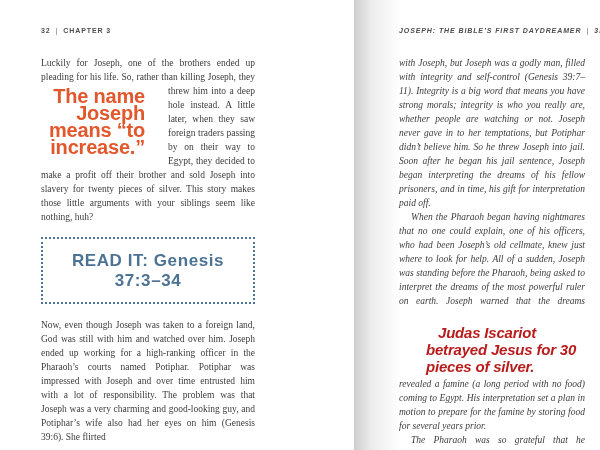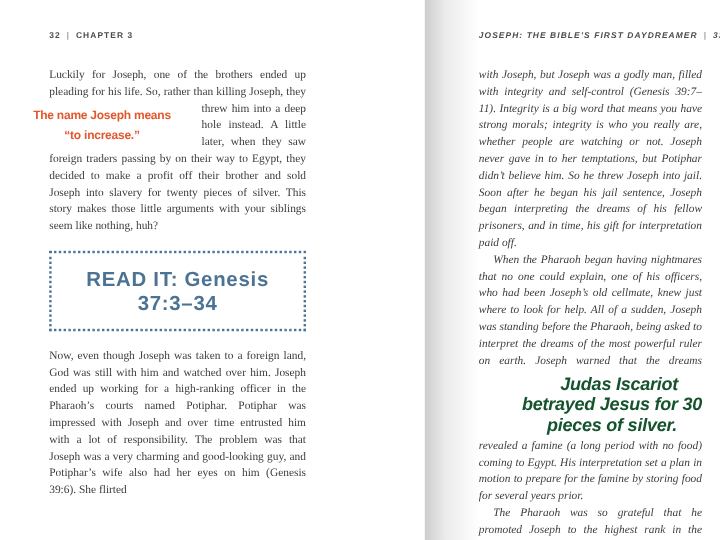--- a/index.html
+++ b/index.html
@@ -33,34 +33,34 @@
     font-size:9.5px;line-height:14px;color:#3c3c3c;
     text-align:justify;margin:0;
   }
   p.body.indent{text-indent:12px;}
   .pullquote-left{
     float:left;
     width:120px;
     margin:4px 23px 2px -16px;
     font-family:"Liberation Sans", sans-serif;
     font-weight:700;
-    font-size:10px;line-height:17px;
+    font-size:20px;line-height:17px;
     color:#e2572b;
-    text-align:center;
+    text-align:right;
     letter-spacing:-0.2px;
   }
   .pullquote-right{
     float:right;
     width:168px;
-    margin:4px -9px 2px 9px;
+    margin:16px -9px 2px 9px;
     font-family:"Liberation Sans", sans-serif;
     font-weight:700;
     font-size:15px;line-height:17px;
-    color:#14532d;
-    text-align:center;
+    color:#b91c1c;
+    text-align:left;
     letter-spacing:-0.2px;
   }
   .readbox{
     margin:13px 0 14px 0;
     border:2px dotted #4d7394;
     padding:12px 6px 11px 6px;
     text-align:center;
   }
   .readbox-label{
     font-family:"Liberation Sans", sans-serif;

